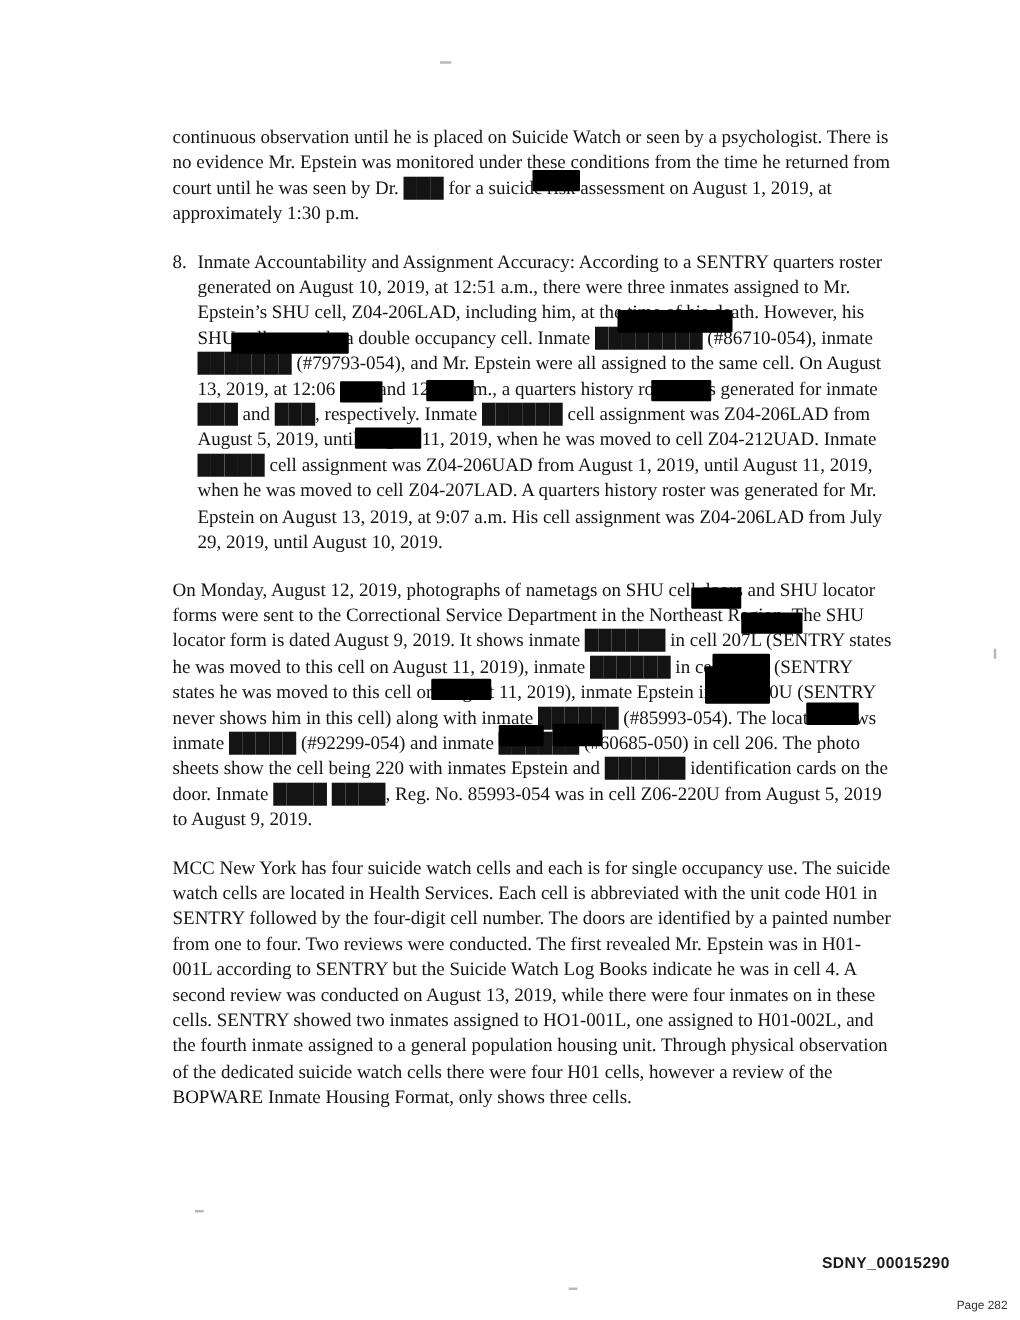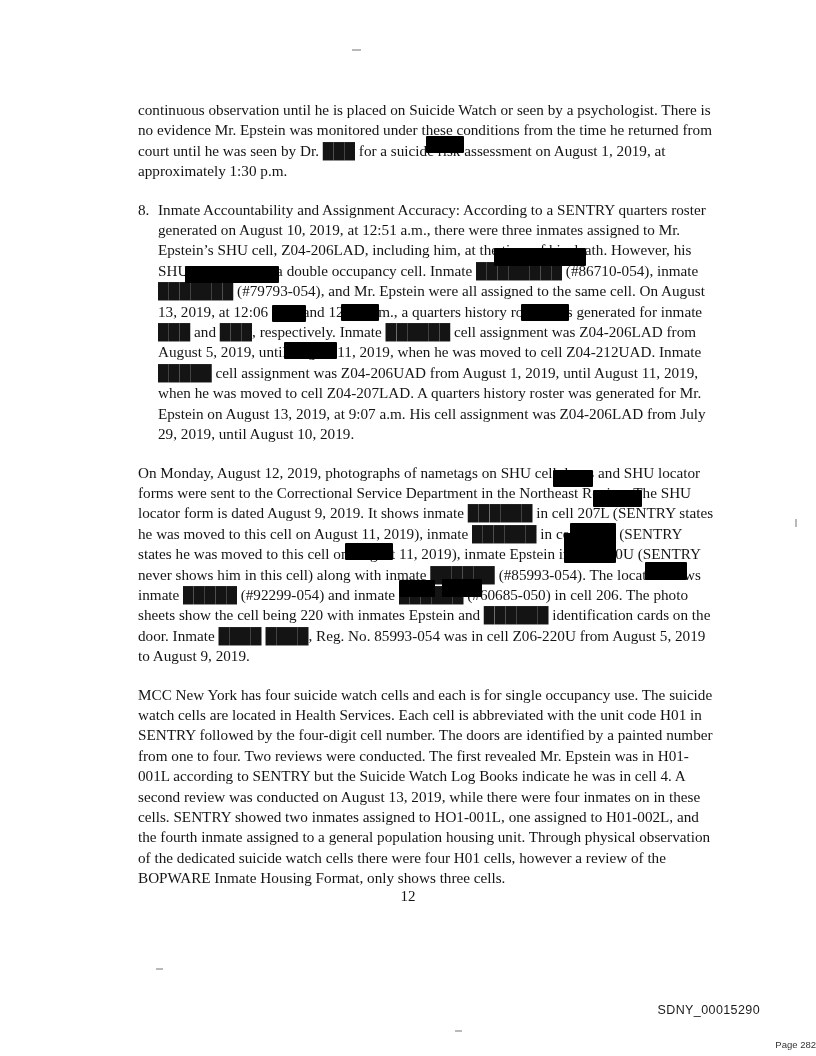--- a/index.html
+++ b/index.html
@@ -62,24 +62,25 @@
     color: #141414;
   }
   .bates {
     position: absolute;
     right: 56px;
     top: 1003px;
     font-size: 12.5px;
     letter-spacing: 0.4px;
     color: #1a1a1a;
     font-family: "Liberation Sans", sans-serif;
+    font-weight: bold;
   }
   .page-footer {
     position: absolute;
-    right: 0;
+    right: 10px;
     bottom: 6px;
     font-size: 9.5px;
     color: #333333;
     font-family: "Liberation Sans", sans-serif;
     text-align: center;
   }
   
   .redaction {
     position: absolute;
     background: #000000;
@@ -125,17 +126,16 @@
   <div class="redaction" style="left:284px; top:342px; width:53px; height:17px;"></div>
   <div class="redaction" style="left:553px; top:470px; width:40px; height:17px;"></div>
   <div class="redaction" style="left:593px; top:490px; width:49px; height:17px;"></div>
   <div class="redaction" style="left:570px; top:523px; width:46px; height:18px;"></div>
   <div class="redaction" style="left:564px; top:533px; width:52px; height:30px;"></div>
   <div class="redaction" style="left:345px; top:543px; width:48px; height:17px;"></div>
   <div class="redaction" style="left:645px; top:562px; width:42px; height:18px;"></div>
   <div class="redaction" style="left:399px; top:580px; width:36px; height:17px;"></div>
   <div class="redaction" style="left:442px; top:579px; width:40px; height:18px;"></div>
 
-  <div class="page-number">12</div>
   <div class="bates">SDNY_00015290</div>
   <div class="page-footer">Page 282</div>
 
 </div>
 
 </body></html>

